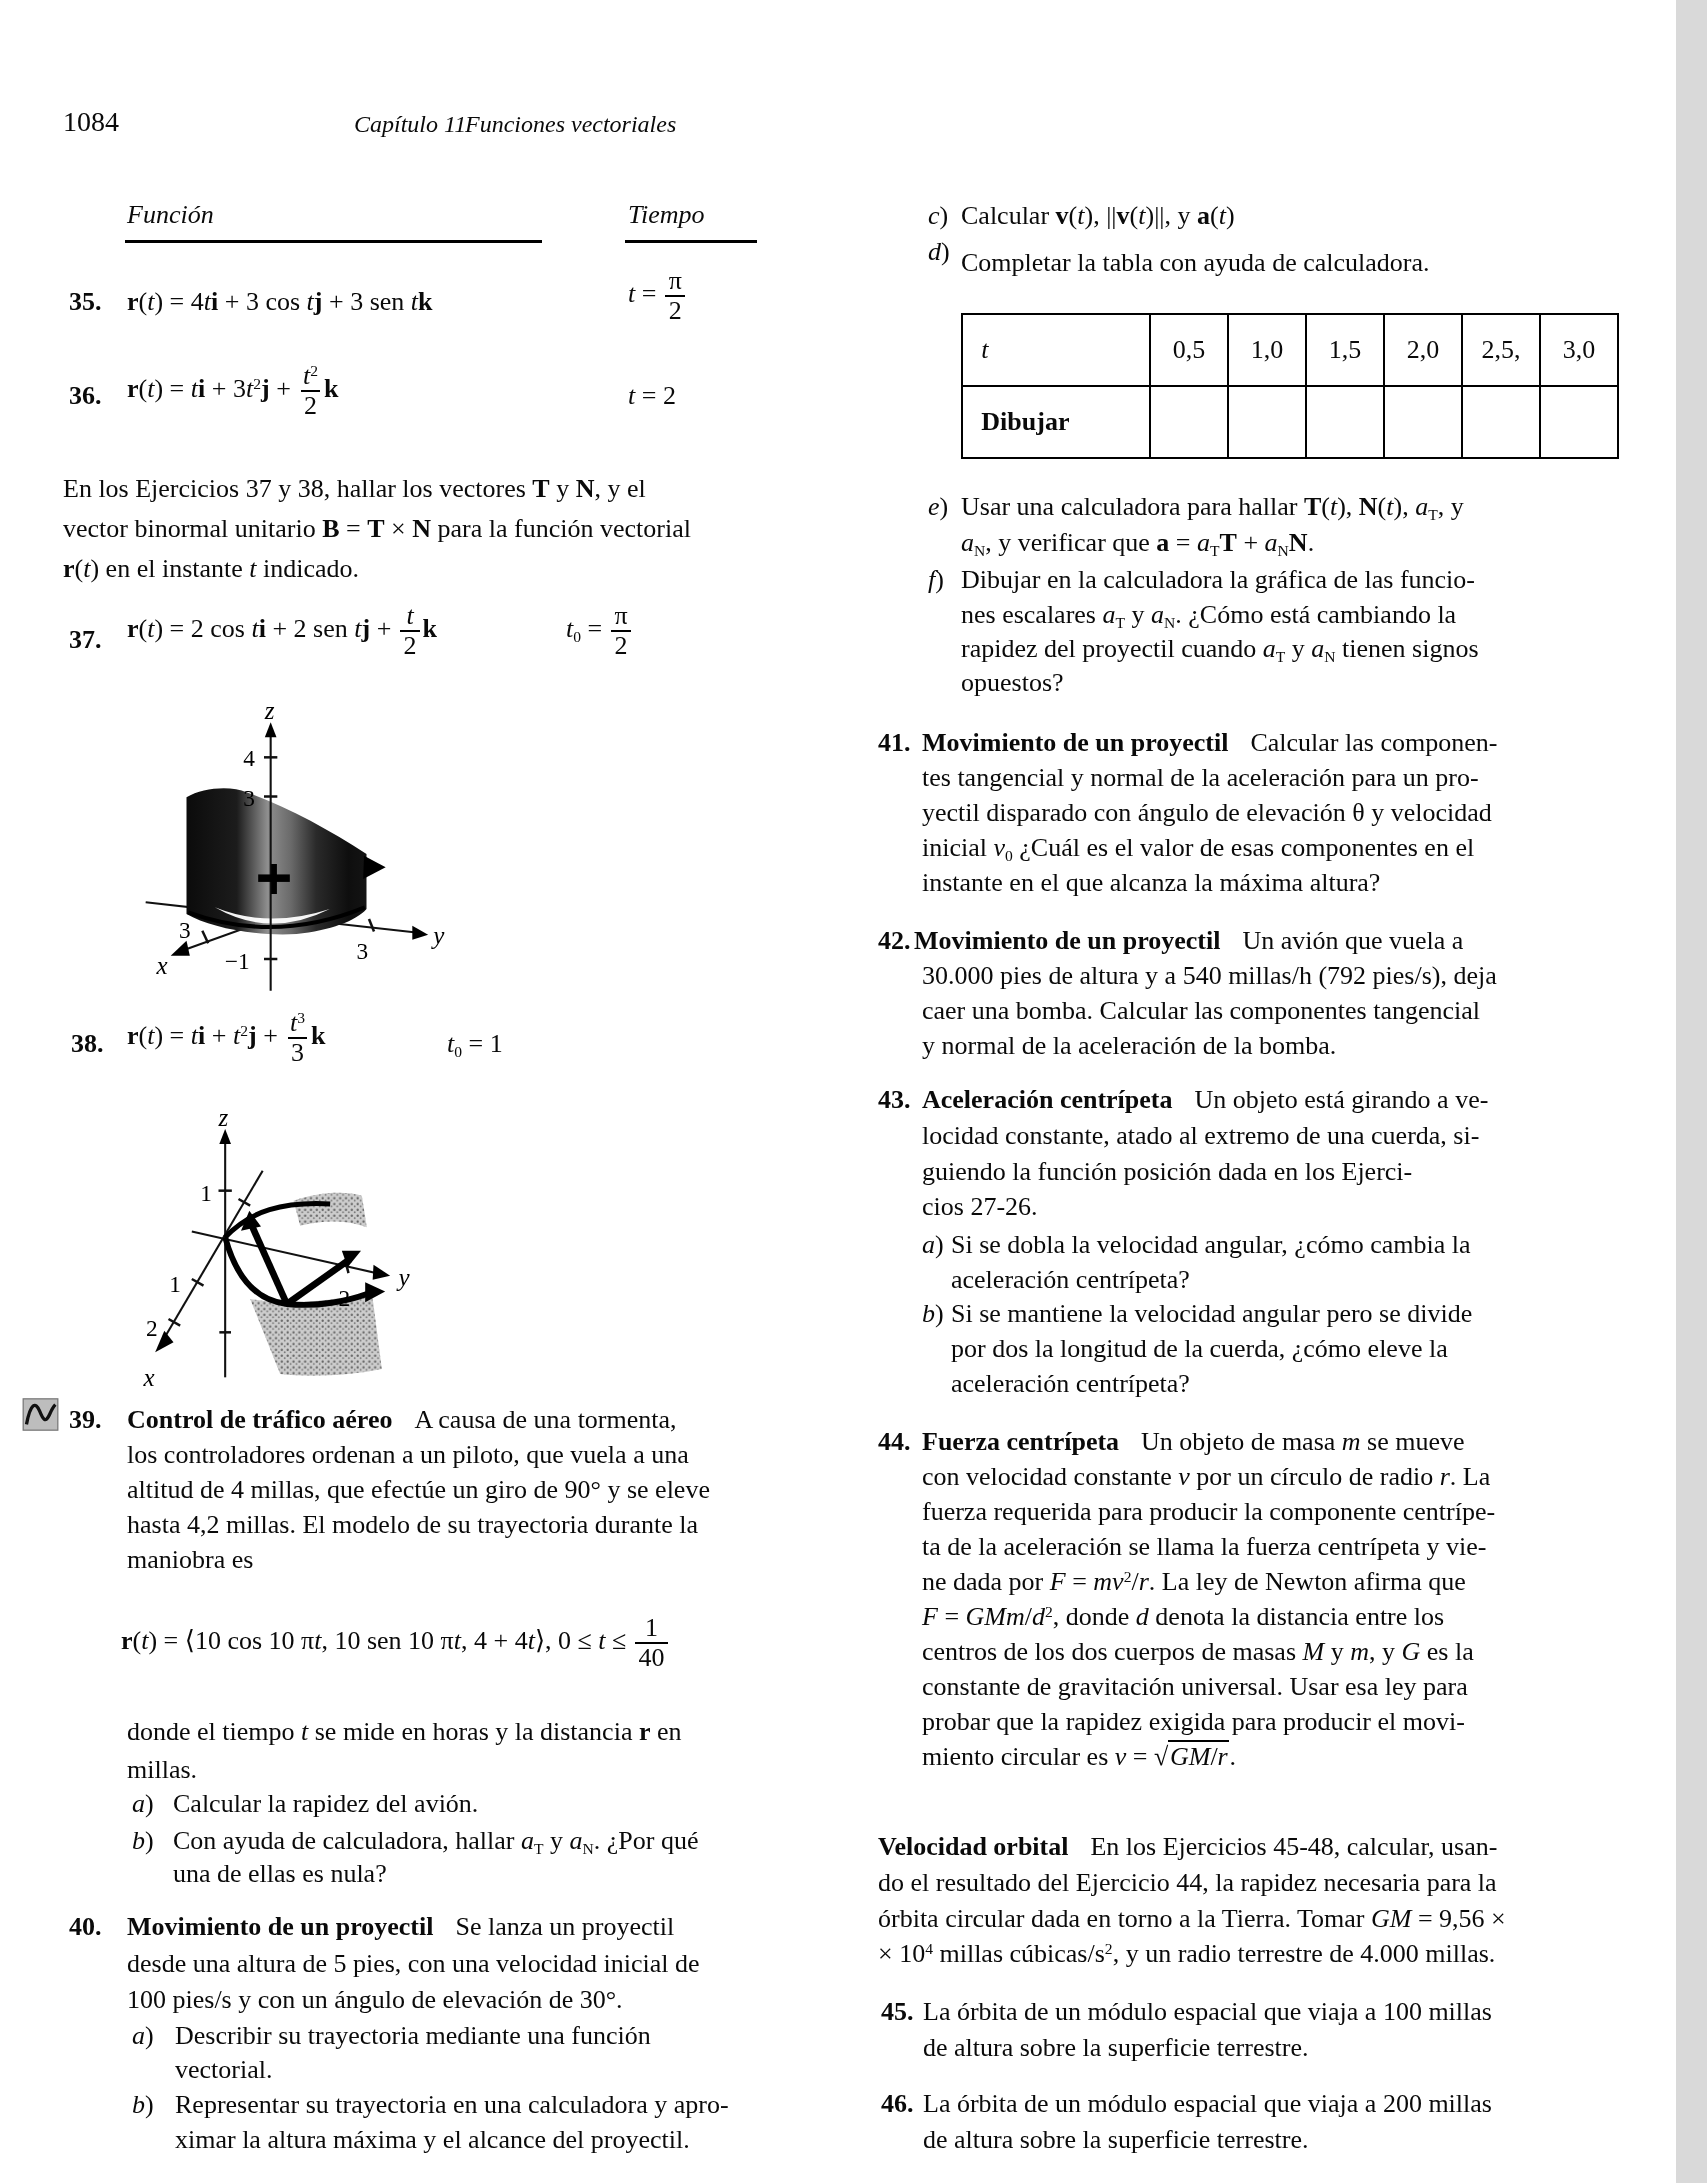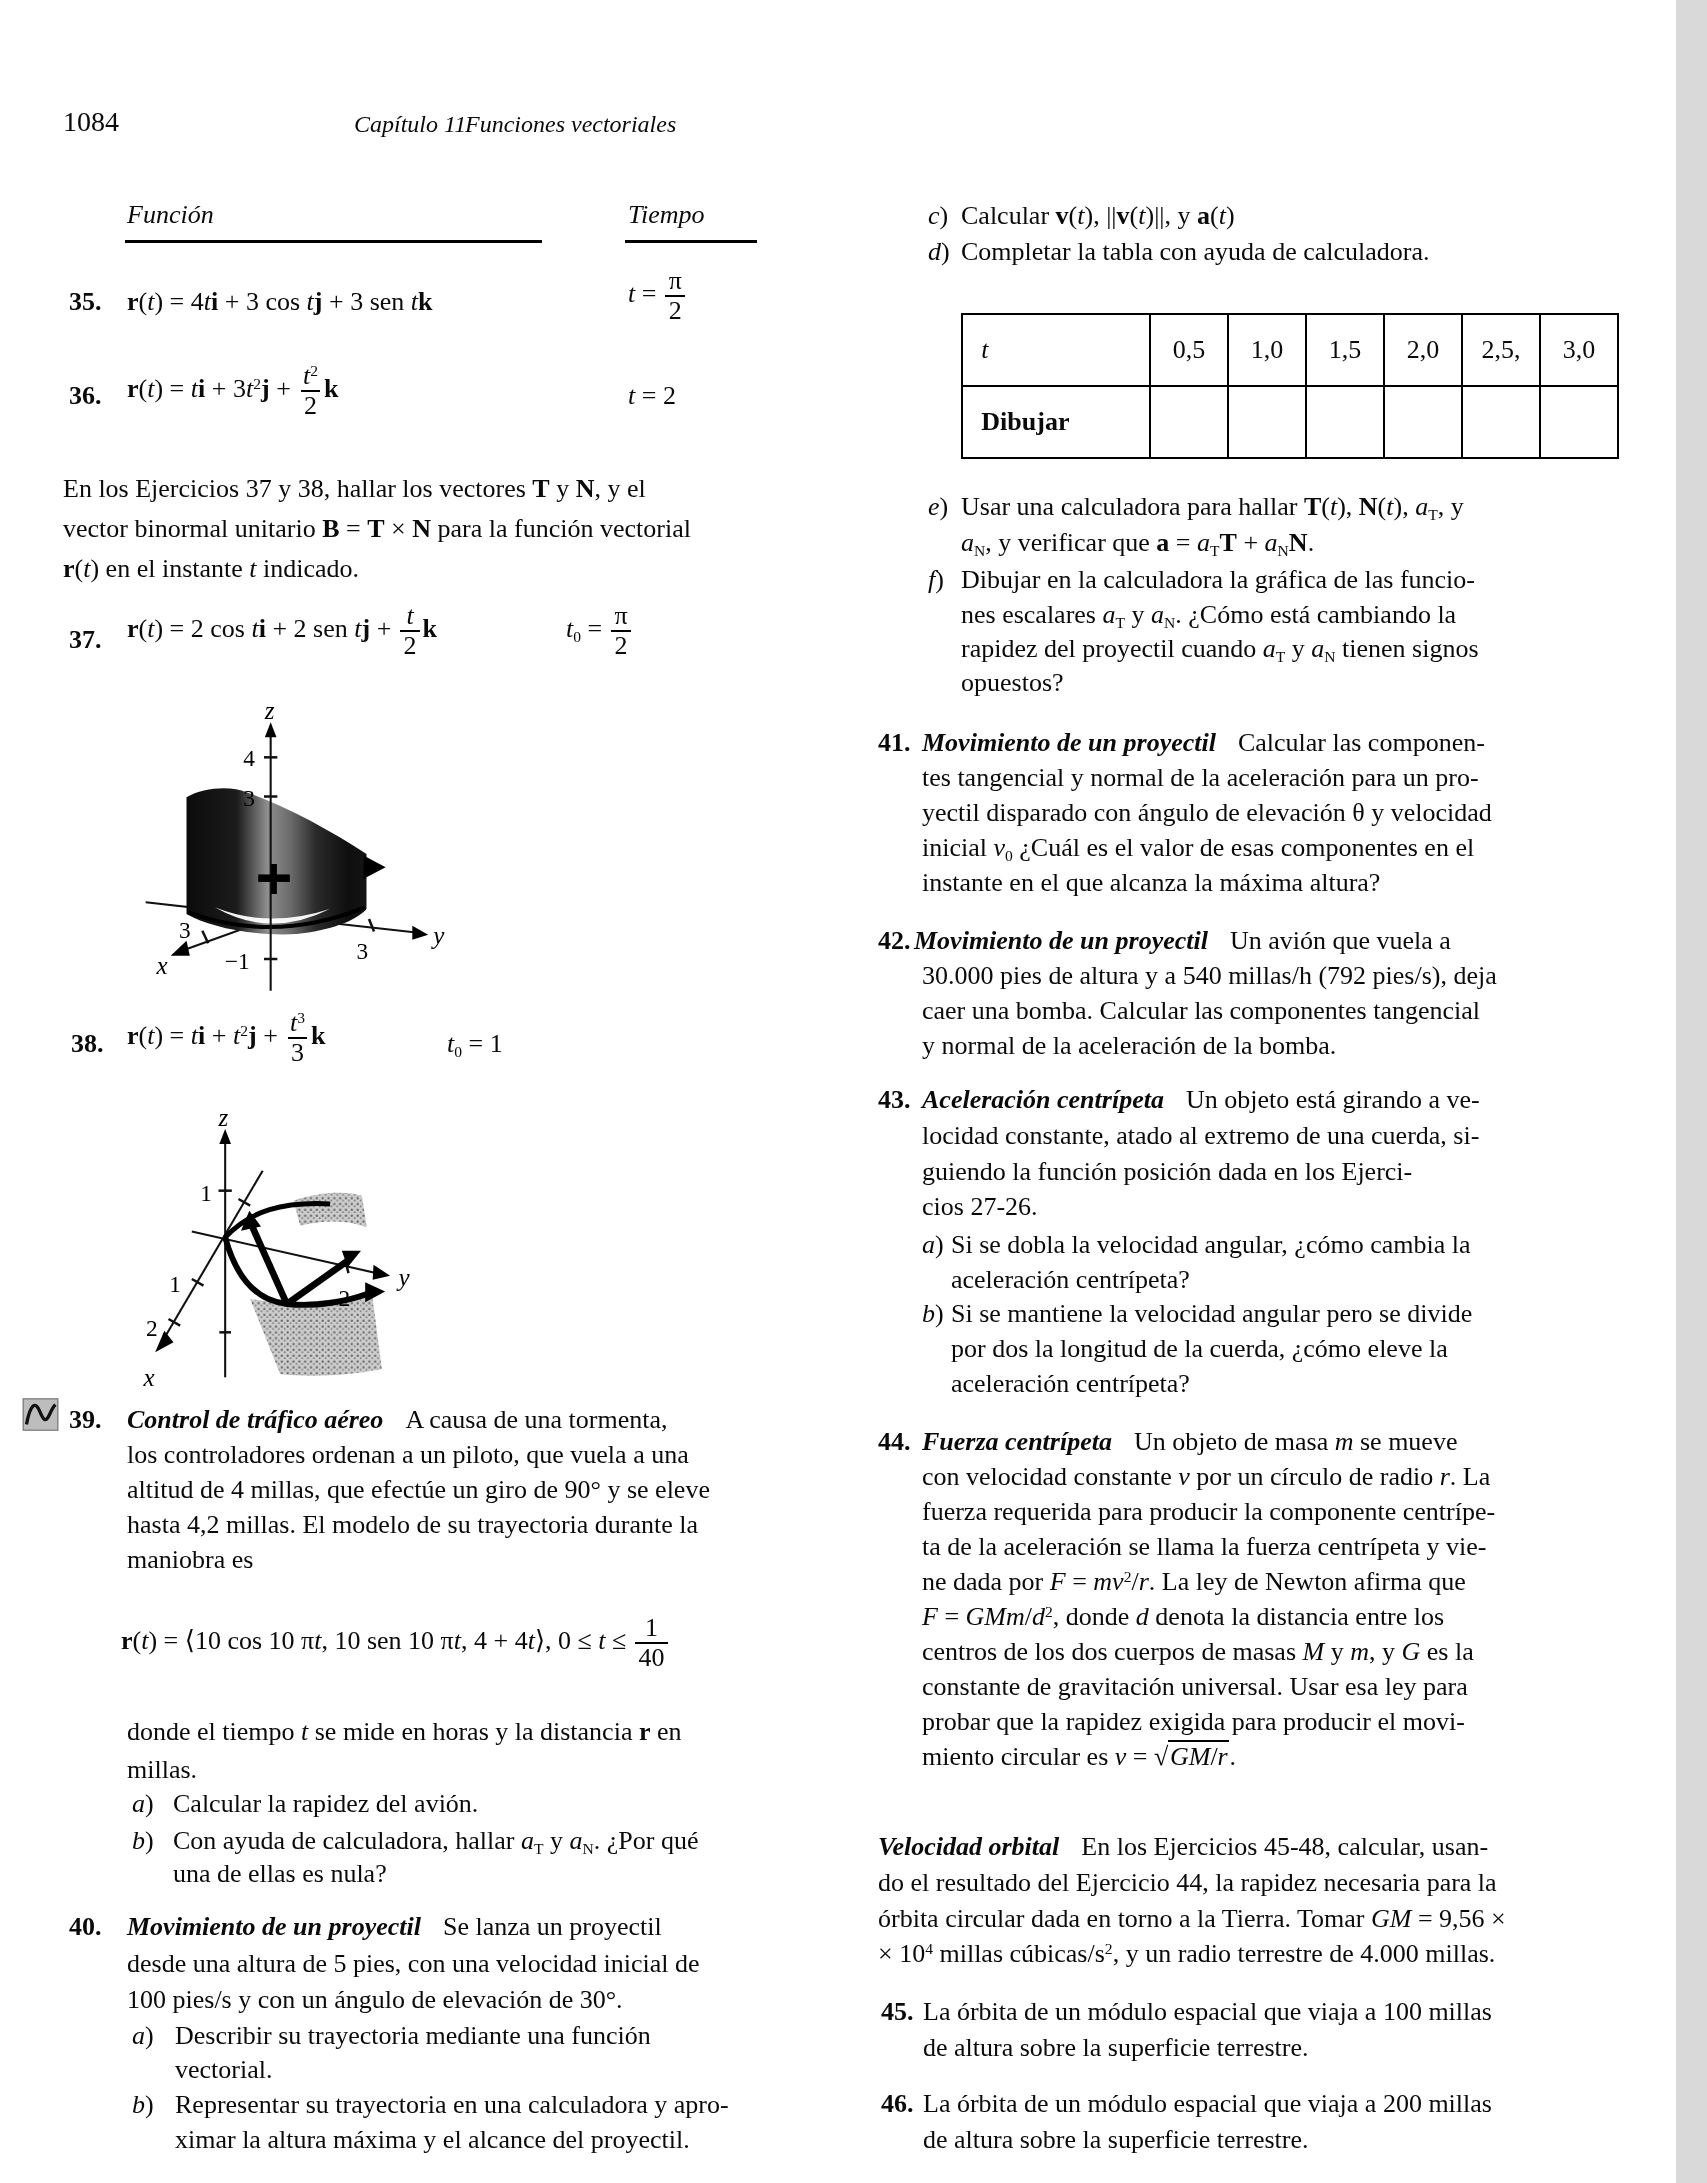--- a/index.html
+++ b/index.html
@@ -3,21 +3,21 @@
 <meta charset="utf-8">
 <style>
   *{box-sizing:border-box}
   body{margin:0;background:#d9d9d9}
   .page{position:relative;width:1676px;height:2183px;background:#fff;
         font-family:"Liberation Serif","DejaVu Serif",serif;color:#0a0a0a;overflow:hidden}
   .t{position:absolute;font-size:26px;line-height:35px;white-space:nowrap}
   .math{position:absolute;font-size:26px;white-space:nowrap}
   .it{font-style:italic}
   .bd{font-weight:700}
-  .bi{font-weight:700;font-style:italic}
+  .bi{font-weight:700;}
   .fs34{font-size:28px}
   .fs29{font-size:24px}
   .rule{position:absolute;background:#000;height:2.5px}
   sup{font-size:.6em;vertical-align:.5em;line-height:0}
   sub{font-size:.6em;vertical-align:-.3em;line-height:0}
   .frac{display:inline-flex;flex-direction:column;align-items:center;vertical-align:middle;
         line-height:1.08;margin:0 2.5px;text-align:center}
   .frac .fd{border-top:2.5px solid #000;padding:0 3.3px}
   .frac .fn{padding:0 3.3px}
   .ovl{border-top:2.5px solid #000;padding:0 1.7px}
@@ -196,21 +196,21 @@
   <div class="t" style="left:132px;top:2018px"><i>a</i>)</div>
   <div class="t" style="left:175px;top:2018px">Describir su trayectoria mediante una función</div>
   <div class="t" style="left:175px;top:2052px">vectorial.</div>
   <div class="t" style="left:132px;top:2087px"><i>b</i>)</div>
   <div class="t" style="left:175px;top:2087px">Representar su trayectoria en una calculadora y apro-</div>
   <div class="t" style="left:175px;top:2122px">ximar la altura máxima y el alcance del proyectil.</div>
 
   <div class="t" style="left:928px;top:198px"><i>c</i>)</div>
   <div class="t" style="left:961px;top:198px">Calcular <b>v</b>(<i>t</i>), ||<b>v</b>(<i>t</i>)||, y <b>a</b>(<i>t</i>)</div>
   <div class="t" style="left:928px;top:234px"><i>d</i>)</div>
-  <div class="t" style="left:961px;top:234px">Completar la tabla con ayuda de calculadora.</div>
+  <div class="t" style="left:961px;top:245px">Completar la tabla con ayuda de calculadora.</div>
 
   <table class="data">
     <colgroup>
         <col style="width:188px">
         <col style="width:78px">
         <col style="width:78px">
         <col style="width:78px">
         <col style="width:78px">
         <col style="width:78px">
         <col style="width:78px">

